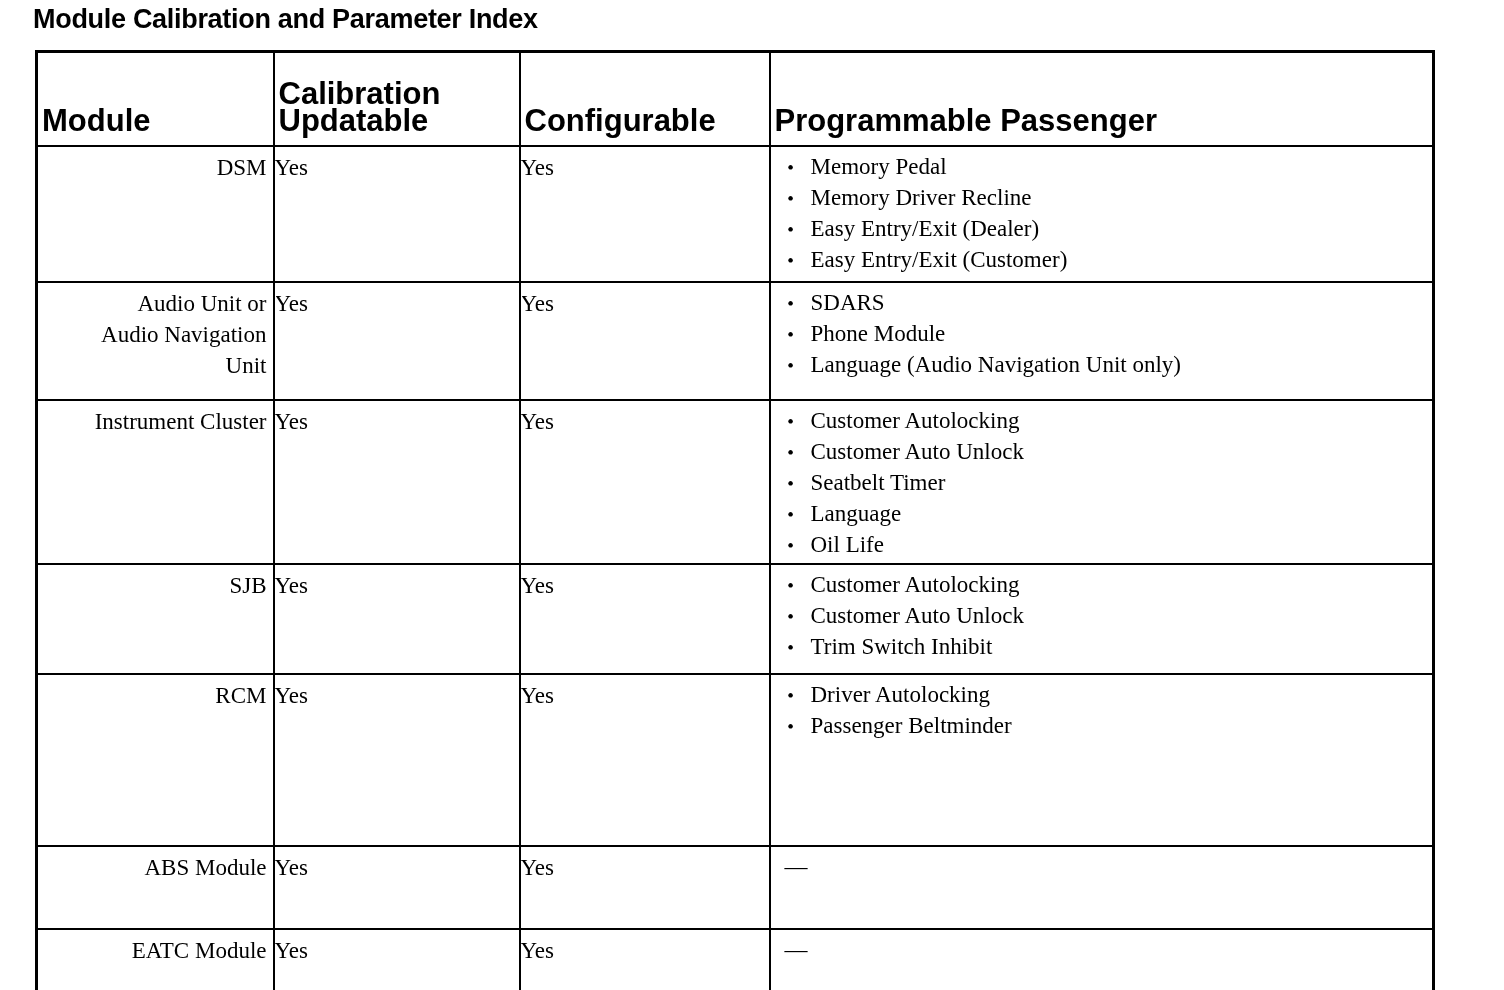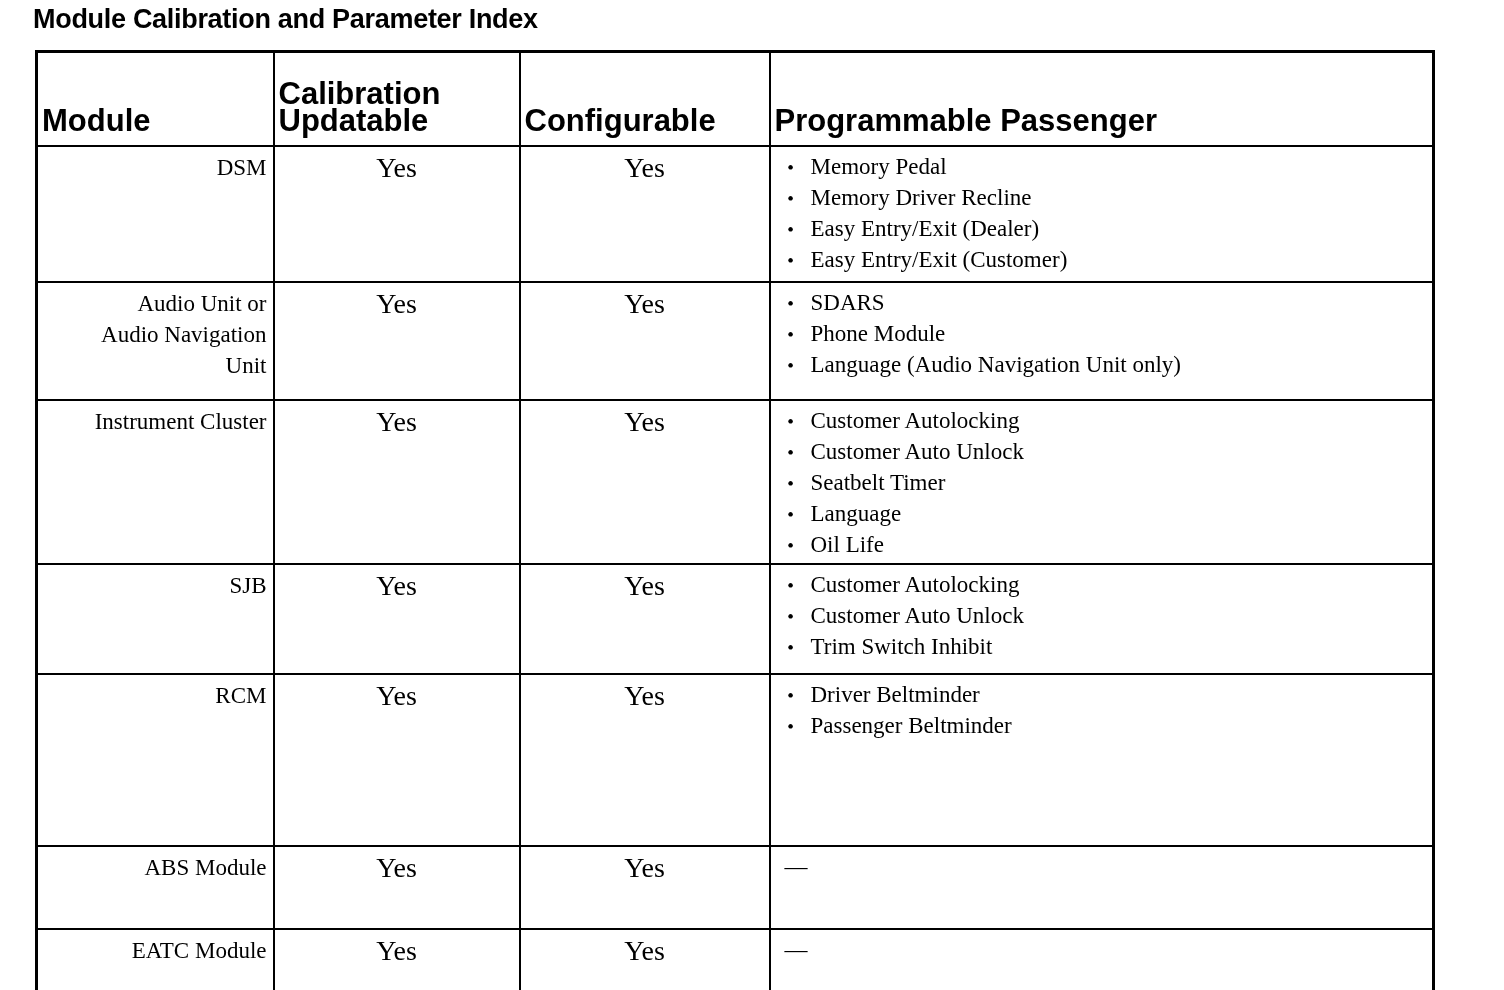--- a/index.html
+++ b/index.html
@@ -63,24 +63,24 @@
   }
   td.cell-module {
     text-align: right;
     vertical-align: top;
     padding: 5px 6px 0 6px;
     font-size: 23px;
     line-height: 31px;
     white-space: pre-line;
   }
   td.cell-yes {
-    text-align: center;
+    text-align: left;
     vertical-align: top;
     padding: 5px 0 0 0;
-    font-size: 28px;
+    font-size: 23px;
     line-height: 31px;
   }
   td.cell-params {
     text-align: left;
     vertical-align: top;
     padding: 5px 10px 2px 12px;
     font-size: 23px;
     line-height: 30px;
   }
   ul.param-list {
@@ -242,21 +242,21 @@
           </td>
         </tr>
         <tr>
           <td class="cell-module">RCM</td>
           <td class="cell-yes">Yes</td>
           <td class="cell-yes">Yes</td>
           <td class="cell-params">
             <ul class="param-list">
               <li>
                 <span class="bullet">•</span>
-                <span>Driver Beltminder</span>
+                <span>Driver Autolocking</span>
               </li>
               <li>
                 <span class="bullet">•</span>
                 <span>Passenger Beltminder</span>
               </li>
             </ul>
           </td>
         </tr>
         <tr>
           <td class="cell-module">ABS Module</td>

